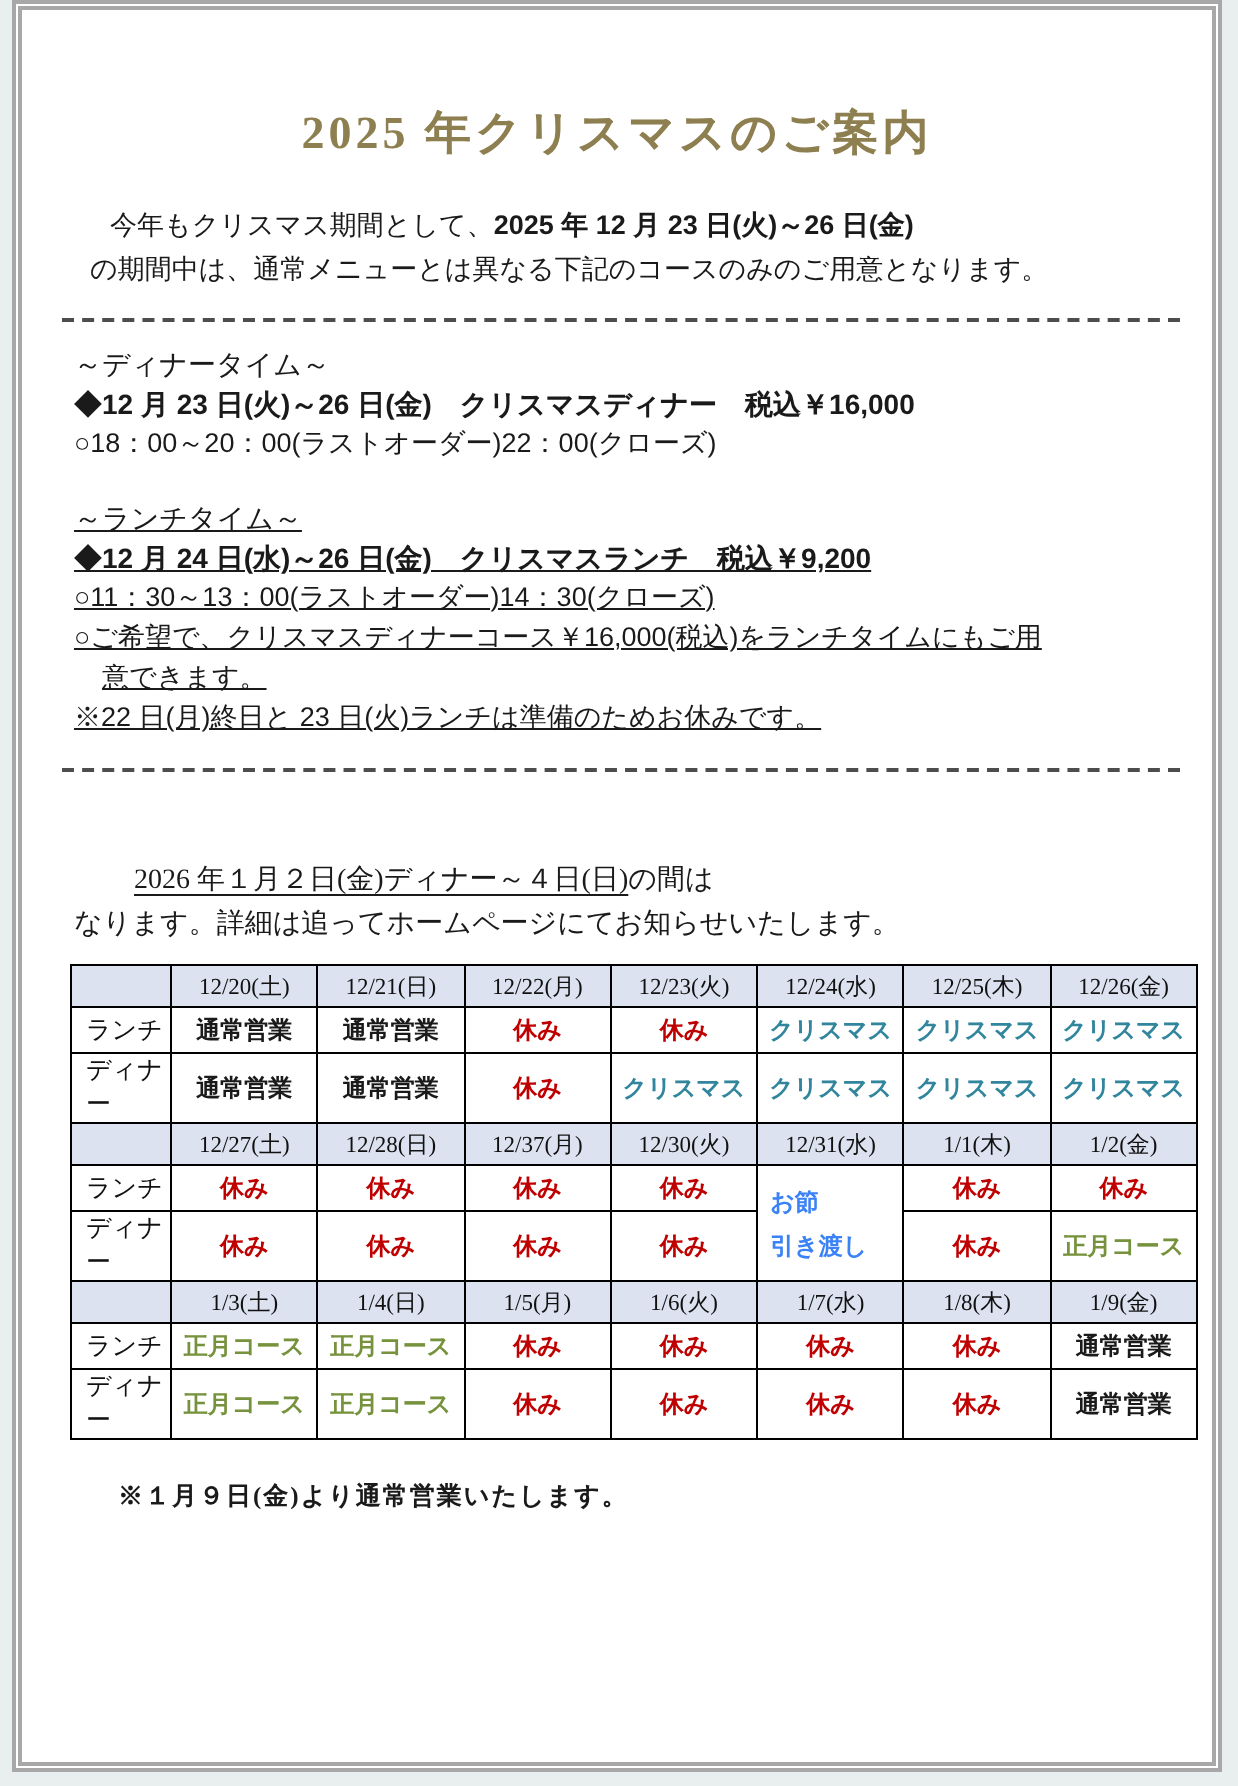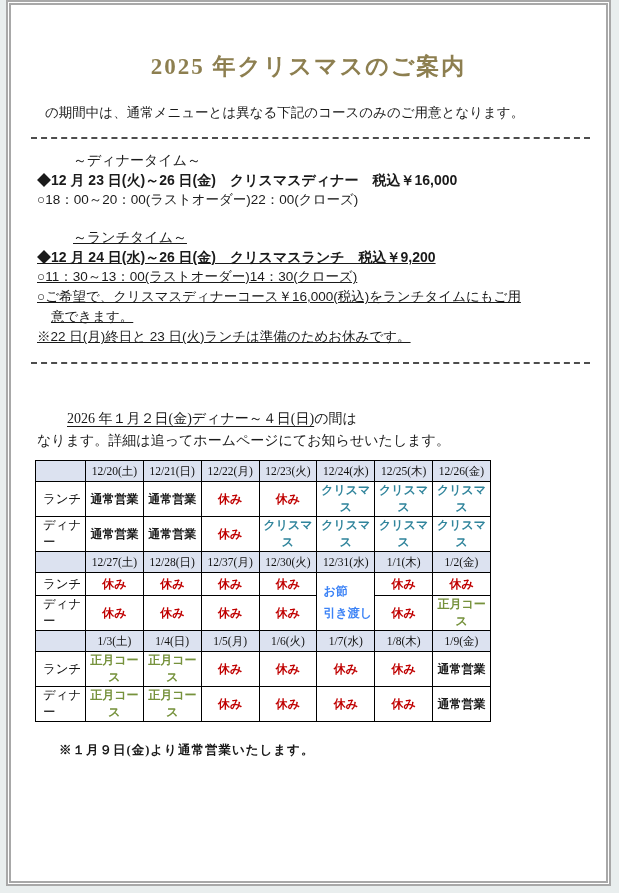--- a/index.html
+++ b/index.html
@@ -26,33 +26,33 @@
   .intro b { font-family:"Liberation Sans", sans-serif; font-size:13.5px; }
 
   .divider {
     border:none; border-top:2px dashed #4d4d4d;
     margin:13px 0 11px -6px; width:559px; height:0;
   }
   .divider2 { margin-top:15px; }
 
   .block { font-family:"Liberation Sans", sans-serif; font-size:13.5px; line-height:20px; }
   .block .row { white-space:nowrap; }
-  .block .head { font-size:14px;margin-left:36px; }
+  .block .head { font-size:14px; }
   .block .bold-line { font-weight:bold; font-size:14px; }
   .block.lunch-block { margin-top:17px;text-decoration:underline; }
   .note-cont { text-indent:14px; }
 
   .ny-intro { font-size:14px; line-height:21.5px; white-space:nowrap; }
   .ny-intro .line1 { text-indent:30px;margin-top:44px; }
   .ny-intro .uline { text-decoration:underline; text-underline-offset:3px; }
   .ny-intro b { font-family:"Liberation Sans", sans-serif; }
 
   table.sched {
     border-collapse:collapse; table-layout:fixed;
-    width:456px; margin:9px 0 0 -2px;
+    width:564px; margin:9px 0 0 -2px;
     font-size:12px;
   }
   table.sched td, table.sched th { border:1px solid #000; overflow:hidden; }
   th.date-cell {
     background:var(--header-bg,#dce2f0); font-family:"Liberation Serif", serif;
     font-weight:normal; font-size:11.5px; height:21px; text-align:center; color:#111;
   }
   th.corner-cell { background:var(--header-bg,#dce2f0); height:21px; }
   td.label-cell {
     font-family:"Liberation Sans", sans-serif; font-weight:normal;
@@ -73,20 +73,21 @@
   }
 </style>
 </head>
 <body>
 
 <div class="page">
 
   <h1 class="doc-title title1">2025 年クリスマスのご案内</h1>
 
   <p class="intro">
+    <span class="line1" style="display:block"><span>今年もクリスマス期間として、</span><b>2025 年 12 月 23 日(火)～26 日(金)</b></span>
     <span style="display:block">の期間中は、通常メニューとは異なる下記のコースのみのご用意となります。</span>
   </p>
 
   <hr class="divider">
 
   <div class="block dinner-block">
     <div class="row head">～ディナータイム～</div>
     <div class="row bold-line">◆12 月 23 日(火)～26 日(金)　クリスマスディナー　税込￥16,000</div>
     <div class="row">○18：00～20：00(ラストオーダー)22：00(クローズ)</div>
   </div>

